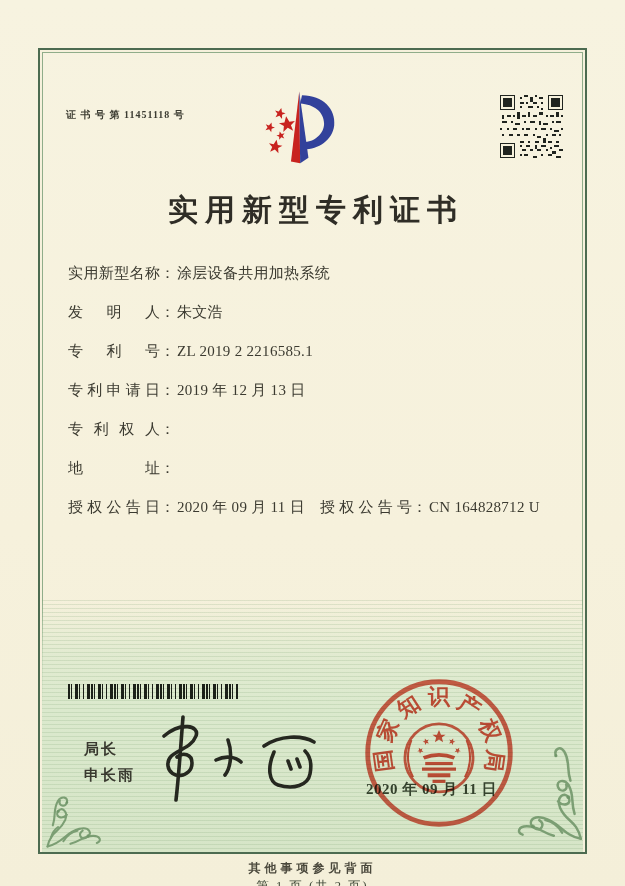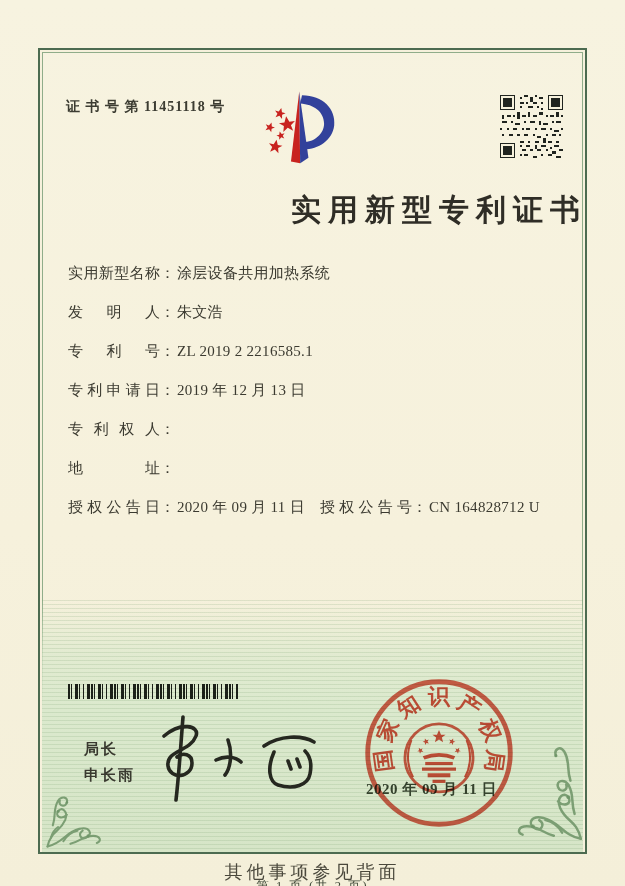--- a/index.html
+++ b/index.html
@@ -24,29 +24,29 @@
     position:absolute; left:42px; top:600px; width:541px; height:252px;
     background:
       repeating-linear-gradient(180deg, rgba(124,162,114,0.20) 0 1px, rgba(0,0,0,0) 1px 4px),
       linear-gradient(180deg, rgba(219,233,205,0) 0px, rgba(219,233,205,0.75) 55px, #dbe9cd 110px, #d6e5c7 252px);
   }
   .corner-ornament { position:absolute; pointer-events:none; }
   .corner-left  { left:44px;  top:760px; width:88px;  height:92px; }
   .corner-right { right:40px; top:730px; width:104px; height:122px; transform:scaleX(-1); }
 
   .cert-no {
-    position:absolute; left:66px; top:98px;
-    font-size:14px; letter-spacing:1px; color:#3c3c32; font-weight:600;
+    position:absolute; left:66px; top:108px;
+    font-size:10px; letter-spacing:1px; color:#3c3c32; font-weight:600;
   }
   .logo { position:absolute; left:256px; top:86px; width:92px; height:92px; }
   .qr   { position:absolute; left:500px; top:95px; width:63px; height:63px; }
 
   .doc-title {
     position:absolute; left:38px; top:190px; width:549px;
-    text-align:right; font-size:30px; font-weight:700; color:#2f2d26;
+    text-align:center; font-size:30px; font-weight:700; color:#2f2d26;
     letter-spacing:7px; padding-left:7px;
   }
 
   .fields { position:absolute; left:68px; top:263px; width:495px; }
   .field-row { display:flex; align-items:center; line-height:20px; margin-bottom:19px;
     font-size:15px; color:#3b3a30; }
   .field-group { display:flex; flex:none; }
   .group-a { width:252px; }
   .f-label { display:inline-block; width:92px; text-align:justify; text-align-last:justify; flex:none; font-weight:500; }
   .f-colon { width:17px; flex:none; font-weight:500; }
@@ -82,21 +82,21 @@
     font-size:15px; color:#3f4a3a; letter-spacing:0.5px; font-weight:600;
     mix-blend-mode:multiply;
   }
 
   .page-no {
     position:absolute; left:38px; top:878px; width:549px; text-align:center;
     font-size:12.5px; color:#3d4636; letter-spacing:2px;
   }
   .back-note {
     position:absolute; left:0; top:860px; width:625px; text-align:center;
-    font-size:18px; color:#4a483c; letter-spacing:4px; font-weight:400;
+    font-size:12px; color:#4a483c; letter-spacing:4px; font-weight:700;
   }
 </style>
 </head>
 <body>
 
 <div class="paper">
 
   <div class="frame"></div>
   <div class="green-zone"></div>
 

